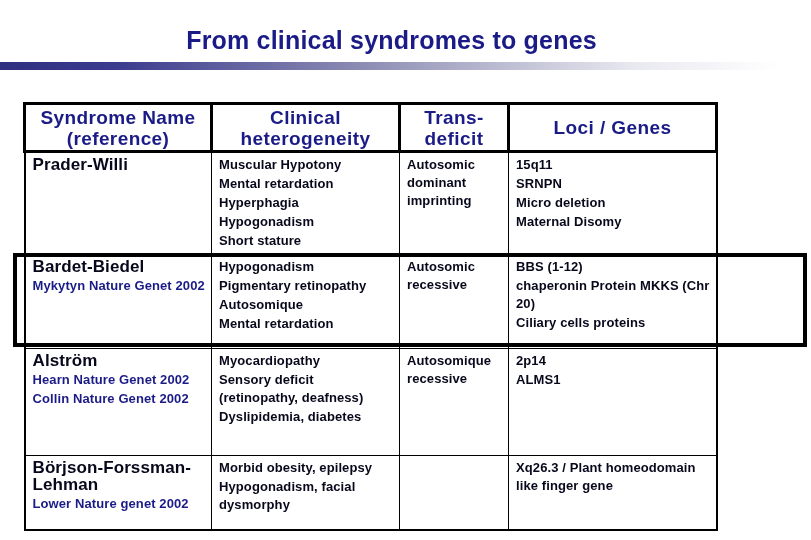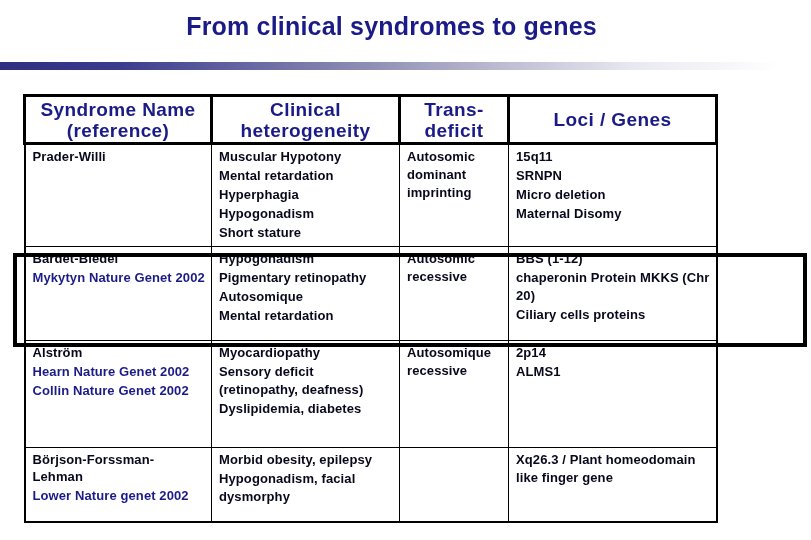--- a/index.html
+++ b/index.html
@@ -2,48 +2,48 @@
 <html><head>
 <meta charset="utf-8">
 <style>
   html,body{margin:0;padding:0;background:#fff;}
   #slide{
     position:relative;width:811px;height:540px;background:#ffffff;
     font-family:"Liberation Sans", sans-serif;overflow:hidden;
   }
   
   .slide-title{
-    position:absolute;top:13px;left:0;right:28px;text-align:center;
+    position:absolute;top:27px;left:0;right:28px;text-align:center;
     font-size:25px;font-weight:700;color:#1b1b87;letter-spacing:0.2px;
     line-height:27px;
   }
   
   .accent-bar{
     position:absolute;top:62px;left:0;width:811px;height:8px;
     background:linear-gradient(to right,#2f2f82 0%,#3a3a8e 14%,#8d8db4 45%,#e8e8f0 78%,#ffffff 96%);
   }
   
   table.syntab{
-    position:absolute;left:23px;top:94px;width:692px;
+    position:absolute;left:23px;top:102px;width:692px;
     border-collapse:collapse;table-layout:fixed;
     border:2px solid #000;
   }
   table.syntab th{
     border:3px solid #000;color:#1b1b87;font-weight:700;
     font-size:19px;line-height:21px;letter-spacing:0.4px;
     text-align:center;vertical-align:middle;padding:1px 2px;
     background:#fff;
   }
   table.syntab td{
     border:1px solid #000;vertical-align:top;background:#fff;
     padding:3px 6px 2px 7px;color:#08081c;
     font-size:13px;font-weight:700;line-height:18px;letter-spacing:0.1px;
   }
   td.loci-cell{padding-right:24px;}
-  .name-line{font-size:13px;font-weight:700;color:#08081c;line-height:17px;}
+  .name-line{font-size:17px;font-weight:700;color:#08081c;line-height:17px;}
   .ref-line{
     font-size:13px;font-weight:700;color:#1b1b87;
     line-height:16px;margin-top:3px;
   }
   .cell-par{margin:0 0 1px 0;}
   .hdr-line{display:block;}
   
   .emphasis-box{
     position:absolute;left:13px;top:253px;width:794px;height:94px;
     border:4px solid #000;box-sizing:border-box;background:transparent;

